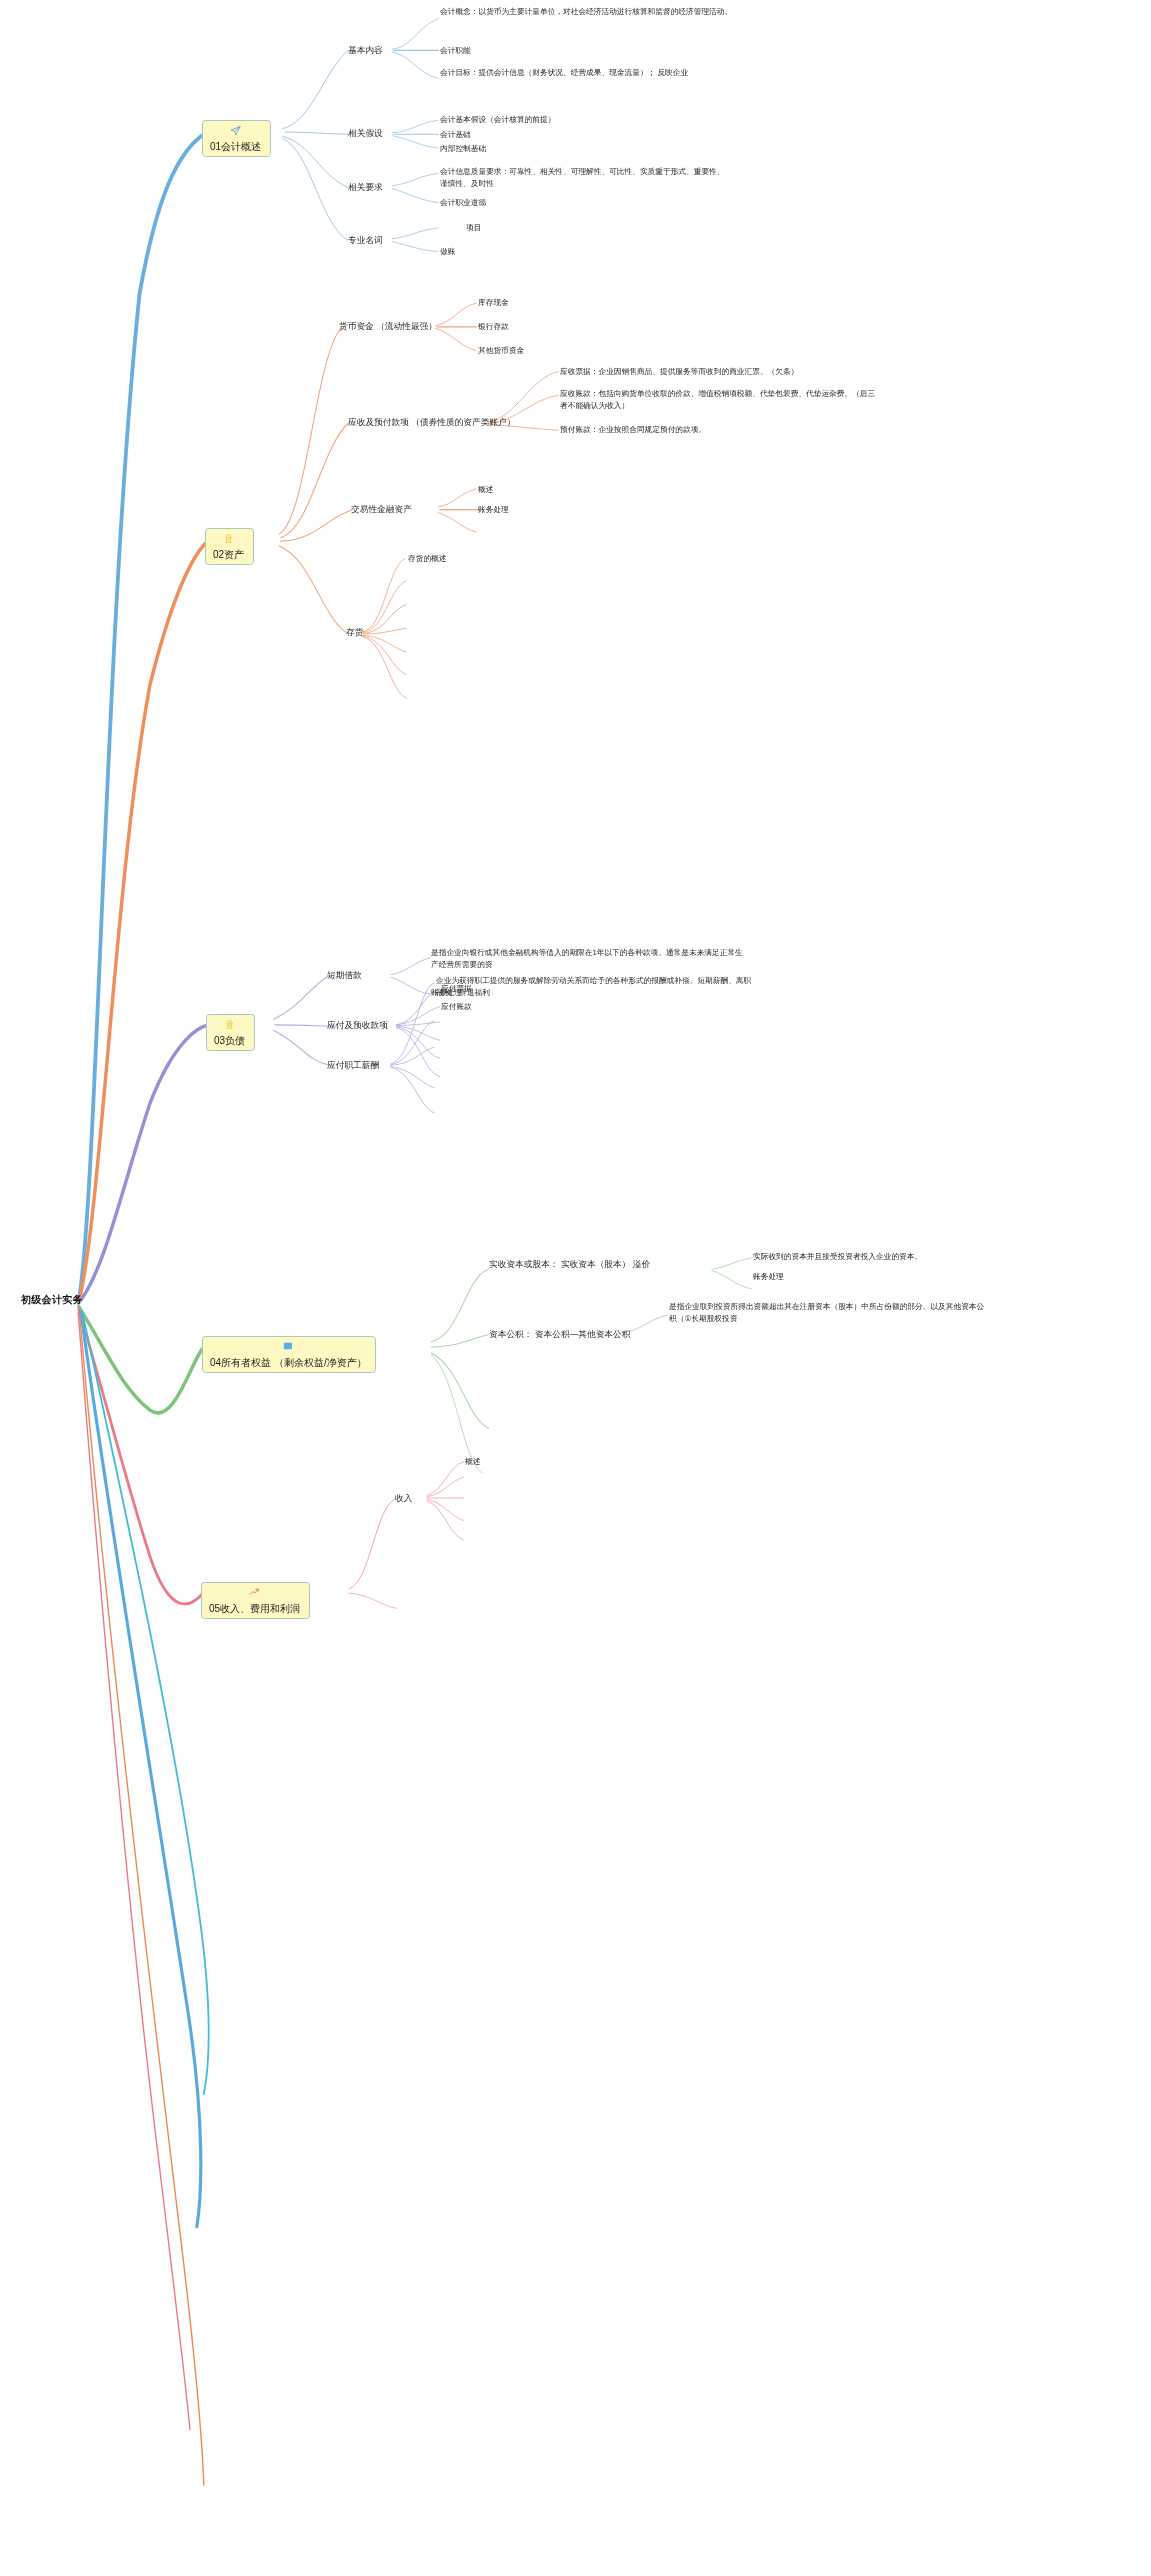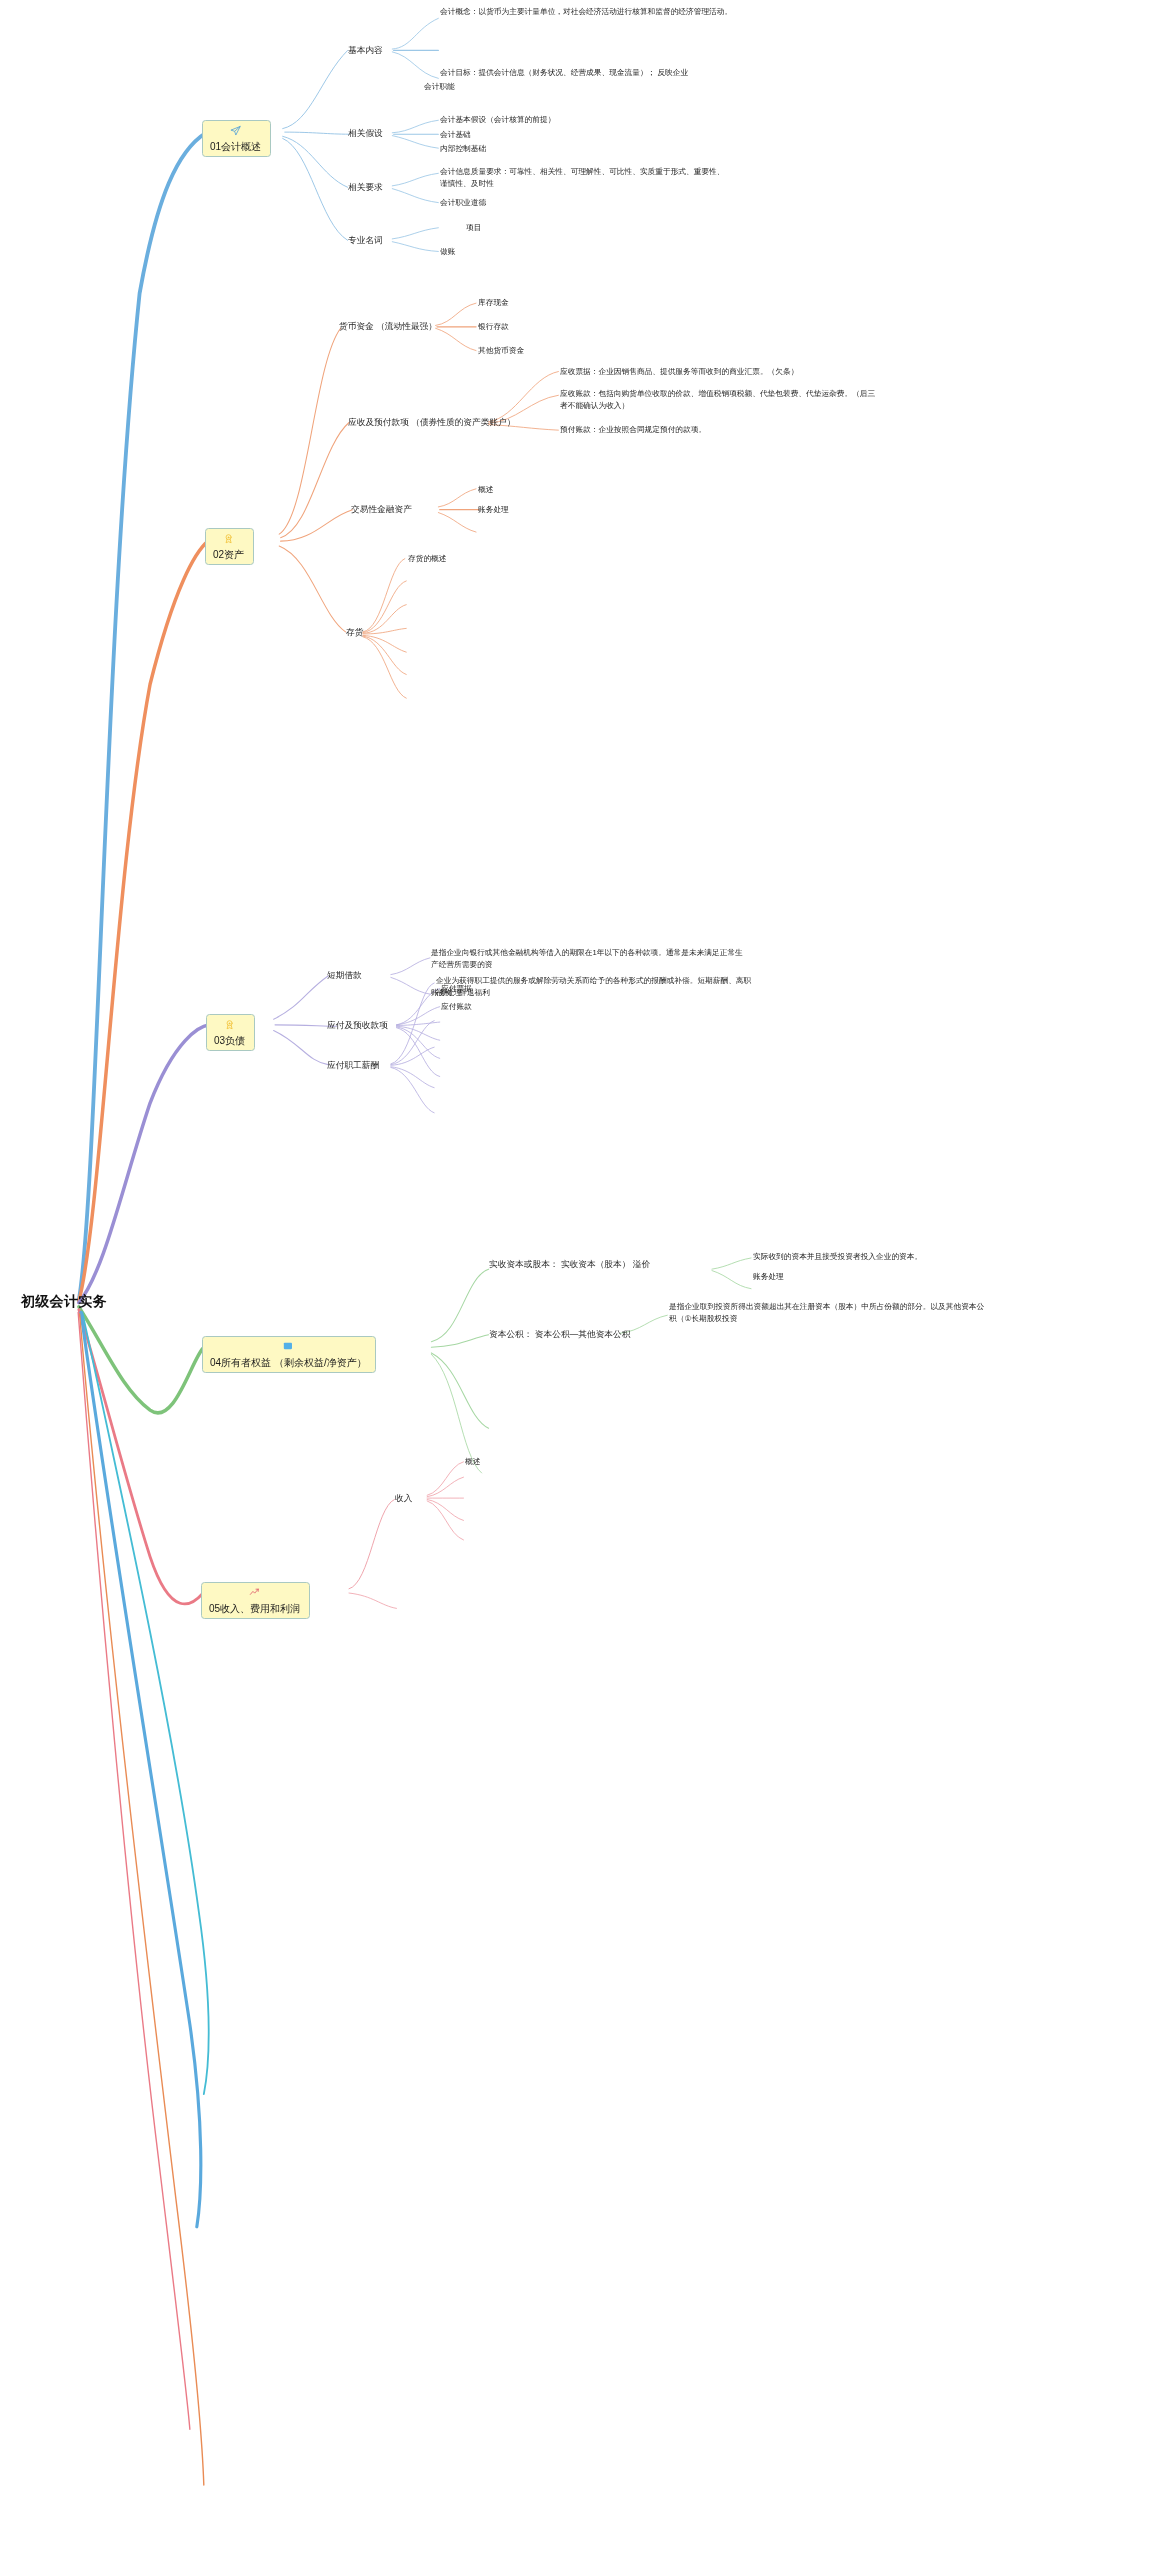--- a/index.html
+++ b/index.html
@@ -19,21 +19,21 @@
   svg.links{
     position:absolute;
     left:0; top:0;
     width:1151px;
     height:2576px;
     pointer-events:none;
   }
   
   .root-node{
     position:absolute;
-    font-size:14px;
+    font-size:10px;
     font-weight:bold;
     color:#111;
     white-space:nowrap;
     letter-spacing:0.3px;
   }
   
   .chapter{
     position:absolute;
     display:flex;
     align-items:center;
@@ -194,21 +194,21 @@
     </span>
     <span class="label">01会计概述</span>
   </div>
 
   <div class="topic" style="left:348px; top:45px;text-align:right;">基本内容</div>
   <div class="topic" style="left:348px; top:128px;">相关假设</div>
   <div class="topic" style="left:348px; top:182px;">相关要求</div>
   <div class="topic" style="left:348px; top:235px;">专业名词</div>
 
   <div class="leaf wrap" style="left:440px; top:5.6px; width:300px;">会计概念：以货币为主要计量单位，对社会经济活动进行核算和监督的经济管理活动。</div>
-  <div class="leaf nowrap" style="left:424px; top:45px;margin-top:36px;">会计职能</div>
+  <div class="leaf nowrap" style="left:440px; top:45px;">会计职能</div>
   <div class="leaf wrap" style="left:440px; top:67px; width:300px;">会计目标：提供会计信息（财务状况、经营成果、现金流量）；                反映企业</div>
 
   <div class="leaf nowrap" style="left:440px; top:114px;">会计基本假设（会计核算的前提）</div>
   <div class="leaf nowrap" style="left:440px; top:129px;">会计基础</div>
   <div class="leaf nowrap" style="left:440px; top:143px;">内部控制基础</div>
 
   <div class="leaf wrap" style="left:440px; top:166px; width:292px;">会计信息质量要求：可靠性、相关性、可理解性、可比性、实质重于形式、重要性、谨慎性、及时性</div>
   <div class="leaf nowrap" style="left:440px; top:197px;">会计职业道德</div>
 
   <div class="leaf nowrap" style="left:440px; top:222px;margin-left:26px;">项目</div>

